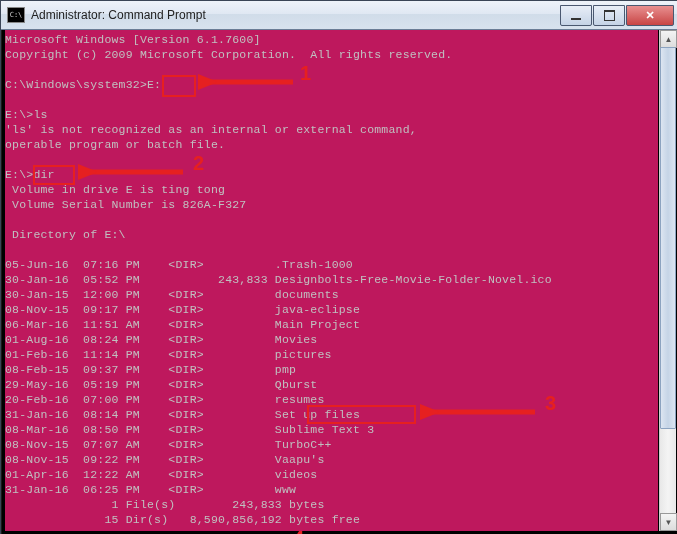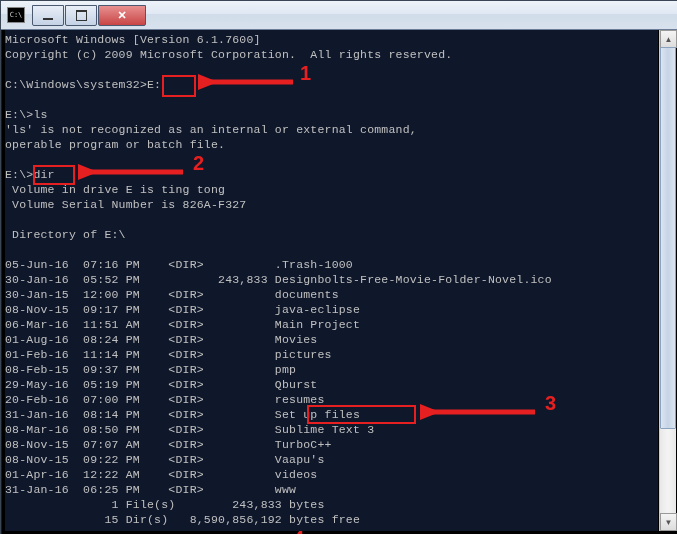--- a/index.html
+++ b/index.html
@@ -8,36 +8,37 @@
 .titlebar .icon{width:16px;height:14px;margin:0 6px;background:#000;border:1px solid #888;display:flex;align-items:center;justify-content:center;font-size:7px;color:#ccc;font-family:monospace;line-height:1}
 .titlebar .title{font-size:12px;color:#222;flex:1}
 .winbtns{display:flex;height:20px;margin-right:4px}
 .winbtn{width:30px;height:19px;margin-left:1px;border:1px solid #4a5870;border-radius:0 0 2px 2px;display:flex;align-items:center;justify-content:center;font-size:10px;cursor:pointer}
 .winbtn.min{background:linear-gradient(to bottom,#e8eef7,#c5d3e6)}
 .winbtn.max{background:linear-gradient(to bottom,#e8eef7,#c5d3e6)}
 .winbtn.close{background:linear-gradient(to bottom,#e89090,#c84545);width:46px}
 .winbtn.min::before{content:"";width:10px;height:2px;background:#333;margin-top:6px}
 .winbtn.max::before{content:"";width:9px;height:8px;border:1px solid #333;border-top:2px solid #333}
 .winbtn.close::before{content:"✕";color:#fff;font-weight:bold;font-size:11px}
-.terminal{position:absolute;top:29px;left:4px;right:20px;bottom:4px;background:#0f172a;overflow:hidden}
+.terminal{position:absolute;top:29px;left:4px;right:20px;bottom:4px;background:#be185d;overflow:hidden}
 .content{font-family:"Lucida Console","Courier New",monospace;font-size:11.5px;color:#c0c0c0;line-height:15px;white-space:pre;padding:2px 0 0 0;letter-spacing:0.2px}
 .scrollbar{position:absolute;top:29px;right:2px;bottom:4px;width:16px;background:linear-gradient(to right,#e8e8e8,#f4f4f4,#e8e8e8);border-left:1px solid #ccc}
 .sbbtn{width:15px;height:16px;background:linear-gradient(to bottom,#f4f4f4,#ddd);border:1px solid #999;display:flex;align-items:center;justify-content:center;font-size:8px;color:#555}
 .sbthumb{position:absolute;top:17px;left:0;width:14px;height:380px;background:linear-gradient(to right,#dce5f1,#c5d4e6,#dce5f1);border:1px solid #8ca3c0;border-radius:1px}
 .hl{position:absolute;border:2px solid #e62020;pointer-events:none}
 .arrow{position:absolute;pointer-events:none}
 .arrow svg{display:block}
 .num{position:absolute;font-family:Arial,sans-serif;font-size:20px;font-weight:bold;color:#e62020;pointer-events:none}
 </style>
 </head>
 <body>
 
 <div class="window">
   <div class="titlebar">
     <div class="icon">C:\</div>
+    <div class="title">Administrator: Command Prompt</div>
     <div class="winbtns">
       <div class="winbtn min"></div>
       <div class="winbtn max"></div>
       <div class="winbtn close"></div>
     </div>
   </div>
 
   <div class="terminal">
     <div class="content"><span>Microsoft Windows [Version 6.1.7600]</span>
 <span>Copyright (c) 2009 Microsoft Corporation.  All rights reserved.</span>

